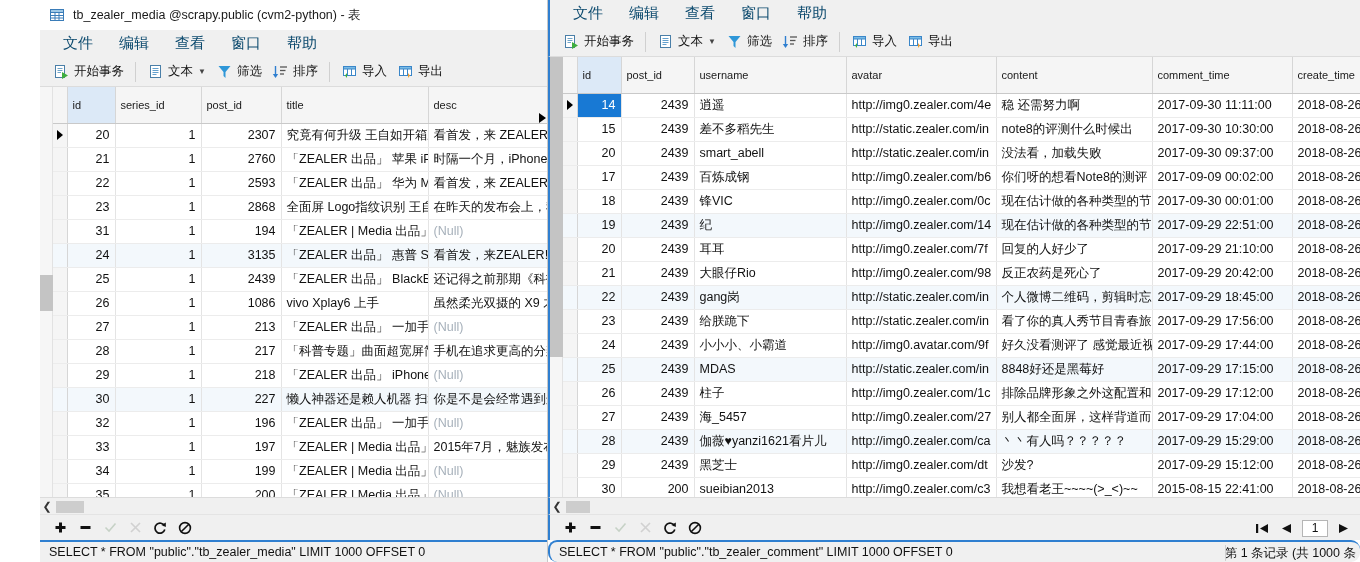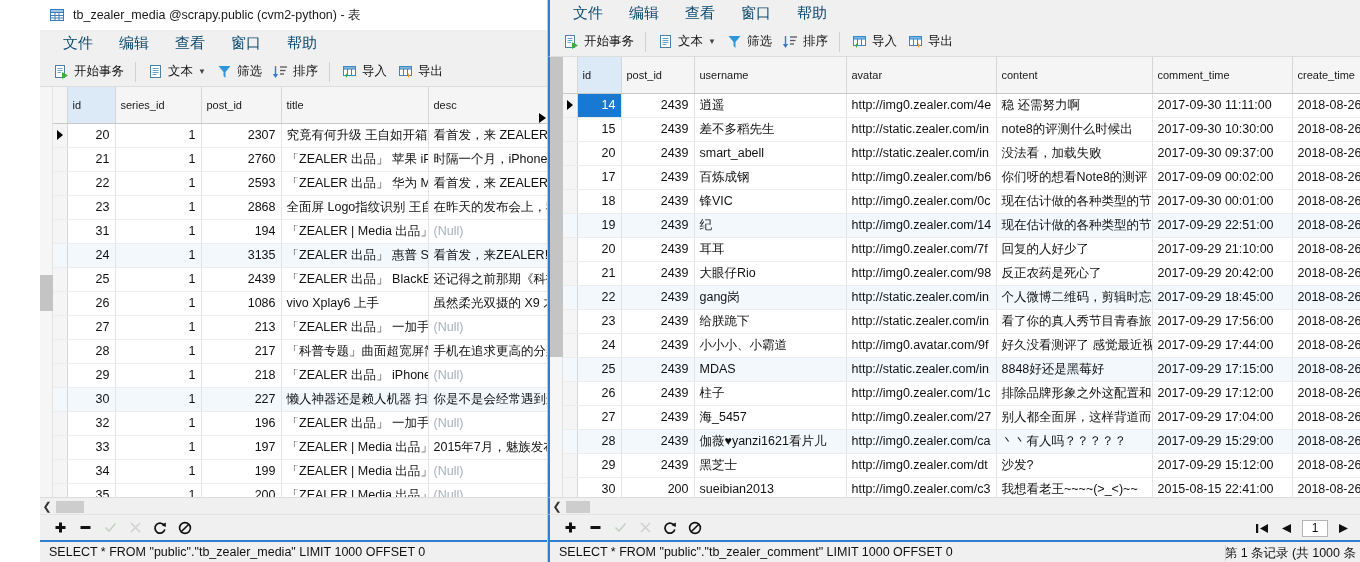--- a/index.html
+++ b/index.html
@@ -165,21 +165,21 @@
     border-top: 1px solid #d9d9d9;
     font-size: 12.5px; color: #111;
     padding-left: 9px;
     position: relative;
     overflow: hidden;
   }
   .sb-sql { white-space: nowrap; }
   .sb-right { position: absolute; right: 4px; top: 0; height: 22px; display: flex; align-items: center; white-space: nowrap; }
   .sb-div { position: absolute; left: 0; top: 3px; bottom: 3px; width: 1px; background: #cfcfcf; }
   .win-left .statusbar { border-top: 2px solid #2f7fd0; }
-  .win-right .statusbar { border-top: 2px solid #2f7fd0; }
+  .win-right .statusbar { border-top: 2px solid #2f7fd0; border-radius: 9px; }
 </style>
 </head>
 <body>
 
 <div class="desktop">
 
   <div class="window win-left">
 
     <div class="titlebar">
       <span class="title-icon">

